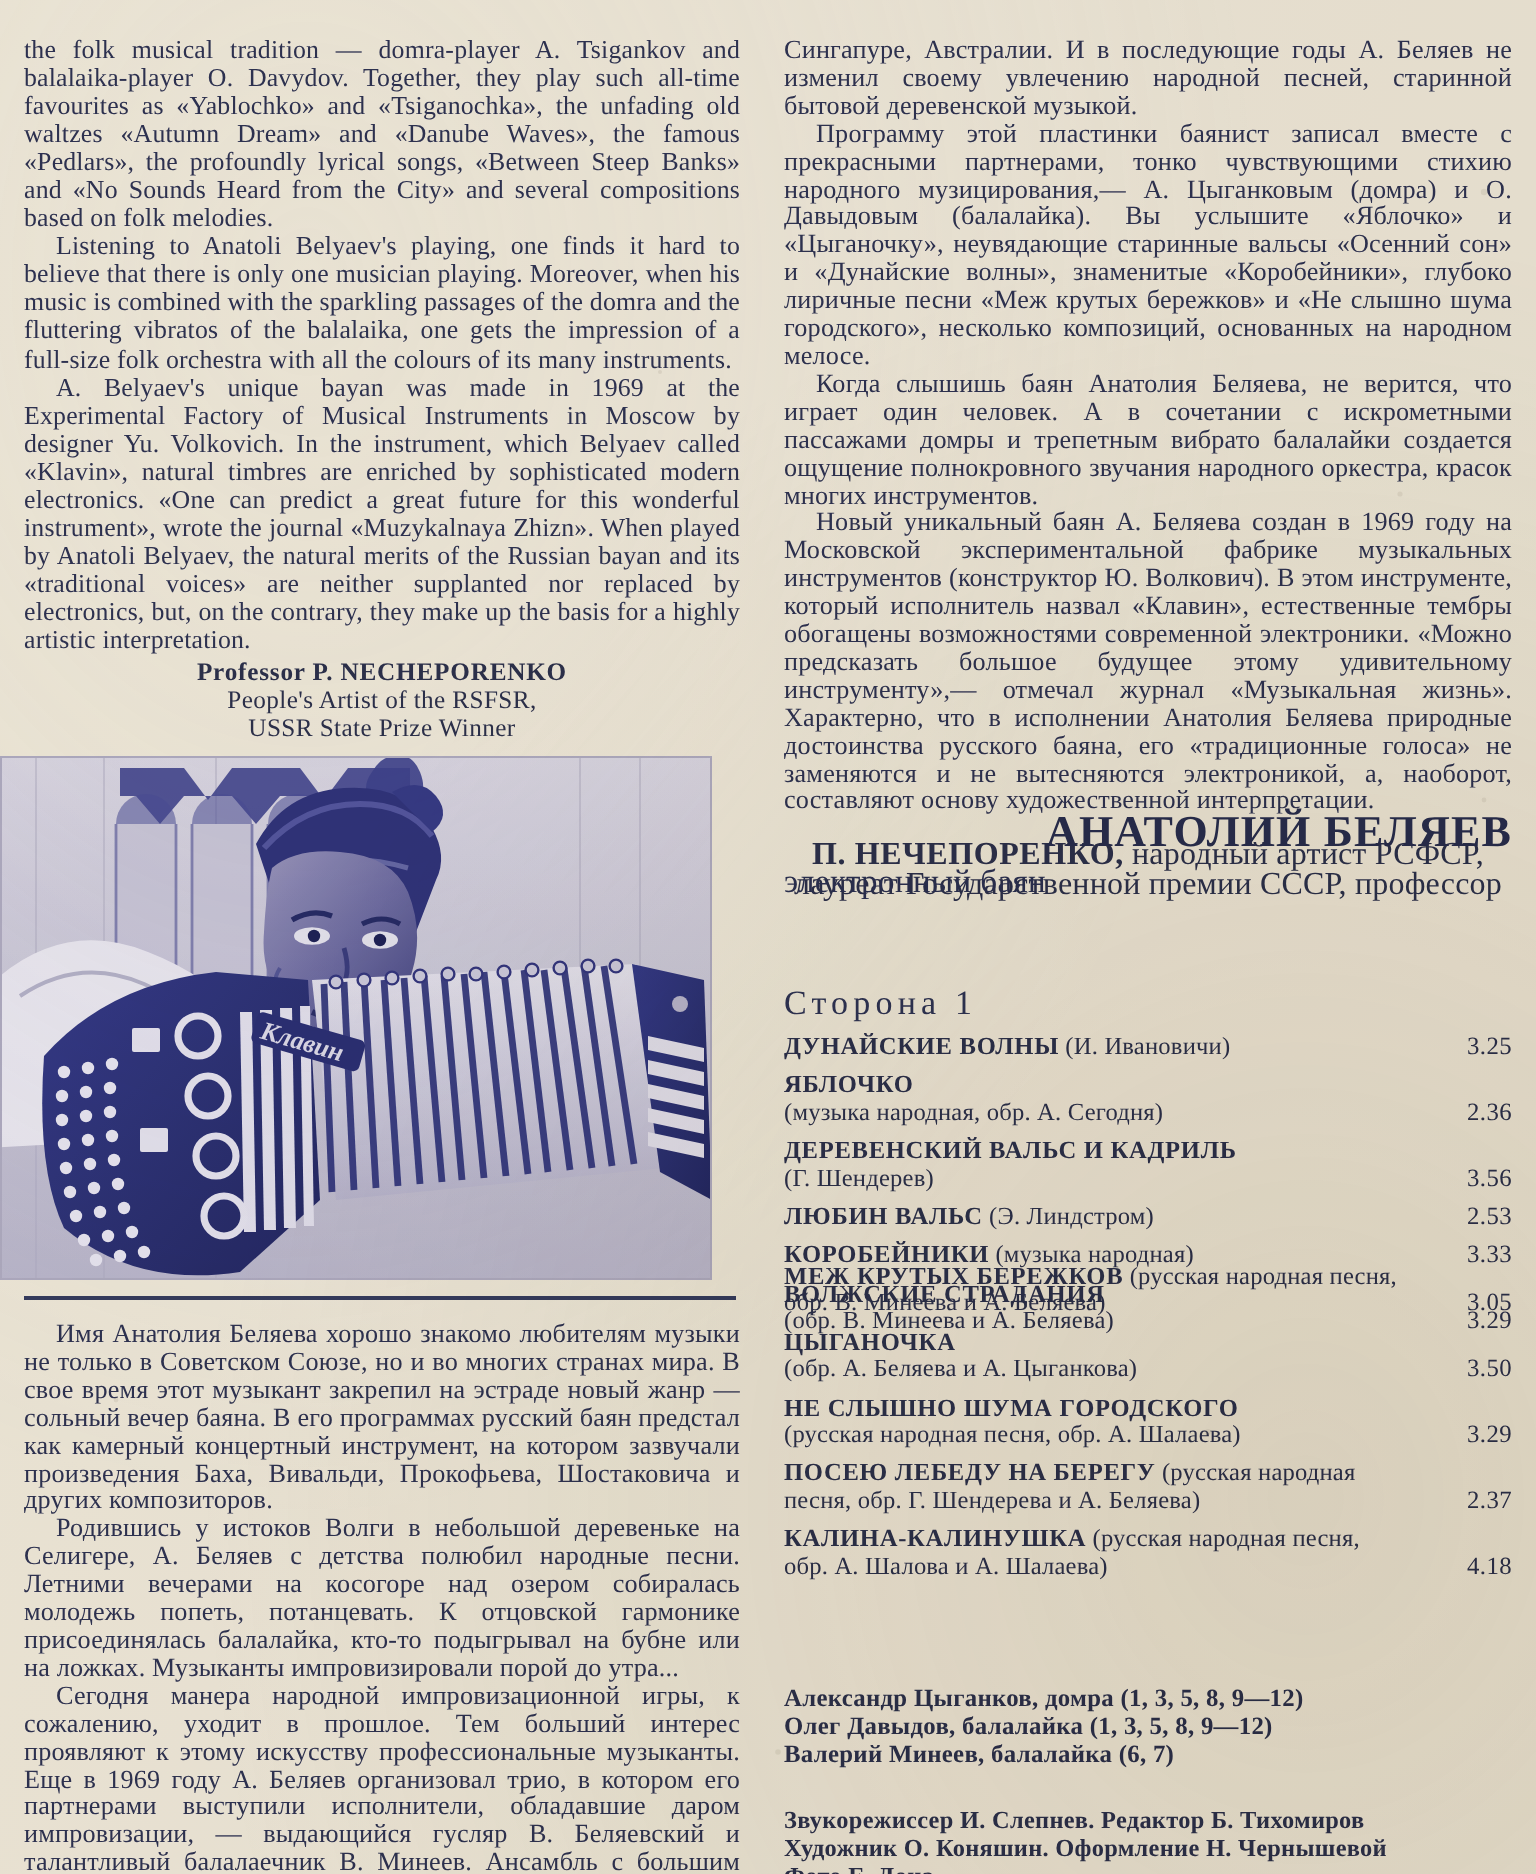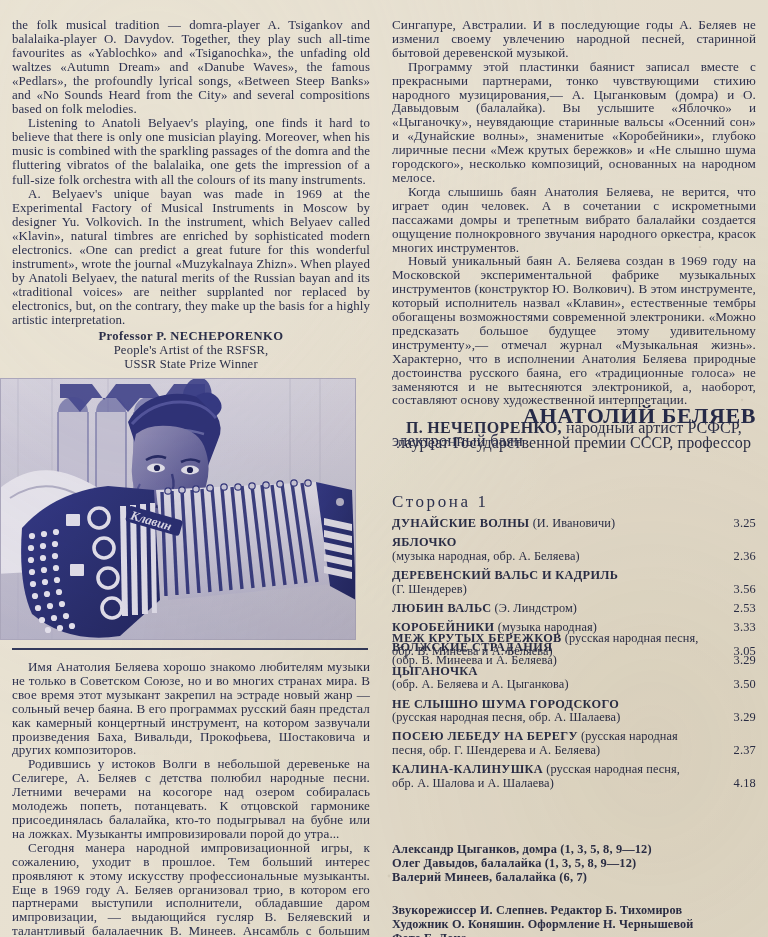--- a/index.html
+++ b/index.html
@@ -407,21 +407,21 @@
   </div>
 
   <div class="tracks-1">
     <div class="side-head">Сторона 1</div>
     <div class="track one">
       <span class="tt">ДУНАЙСКИЕ ВОЛНЫ</span><span class="sub"> (И. Ивановичи)</span>
       <span class="dur">3.25</span>
     </div>
     <div class="track">
       <div><span class="tt">ЯБЛОЧКО</span></div>
-      <div class="sub">(музыка народная, обр. А. Беляева)</div>
+      <div class="sub">(музыка народная, обр. А. Сегодня)</div>
       <span class="dur">2.36</span>
     </div>
     <div class="track">
       <div><span class="tt">ДЕРЕВЕНСКИЙ ВАЛЬС И КАДРИЛЬ</span></div>
       <div class="sub">(Г. Шендерев)</div>
       <span class="dur">3.56</span>
     </div>
     <div class="track one">
       <span class="tt">ЛЮБИН ВАЛЬС</span><span class="sub"> (Э. Линдстром)</span>
       <span class="dur">2.53</span>

